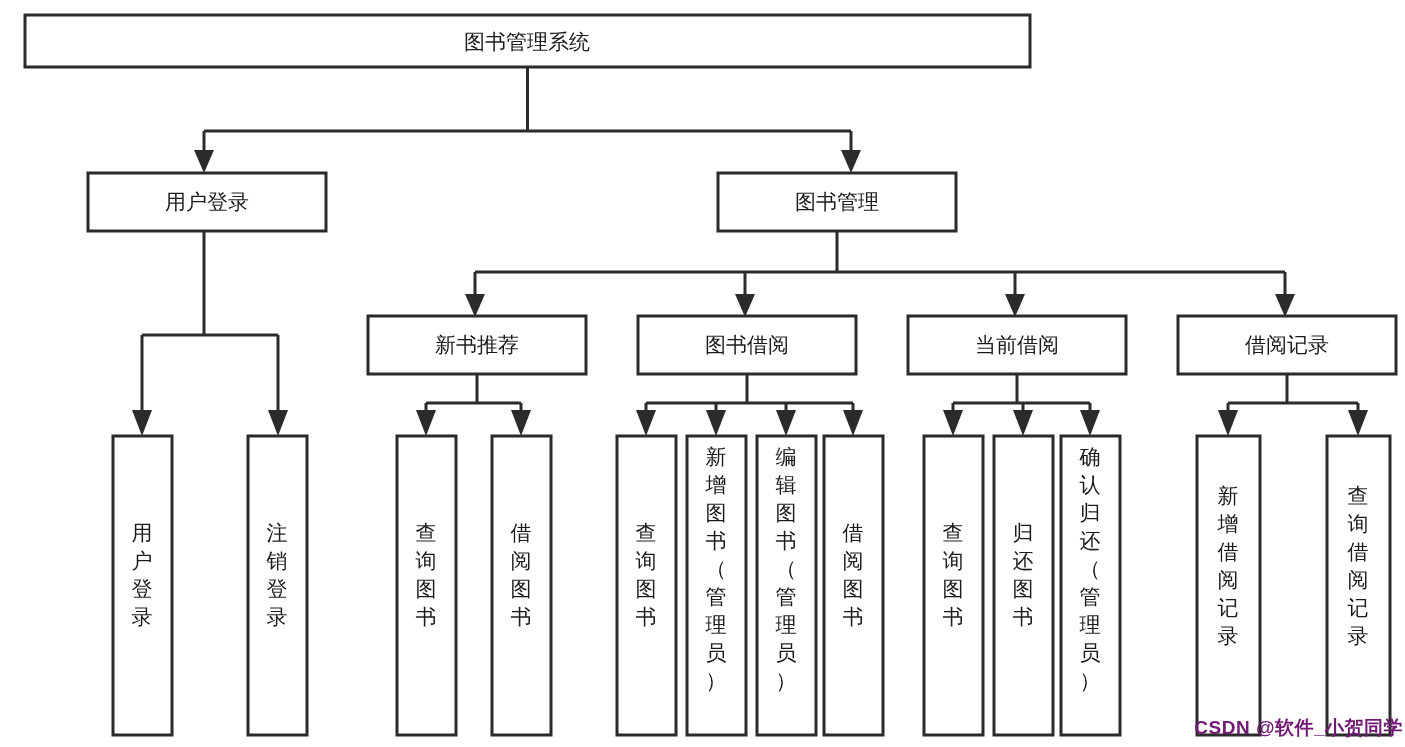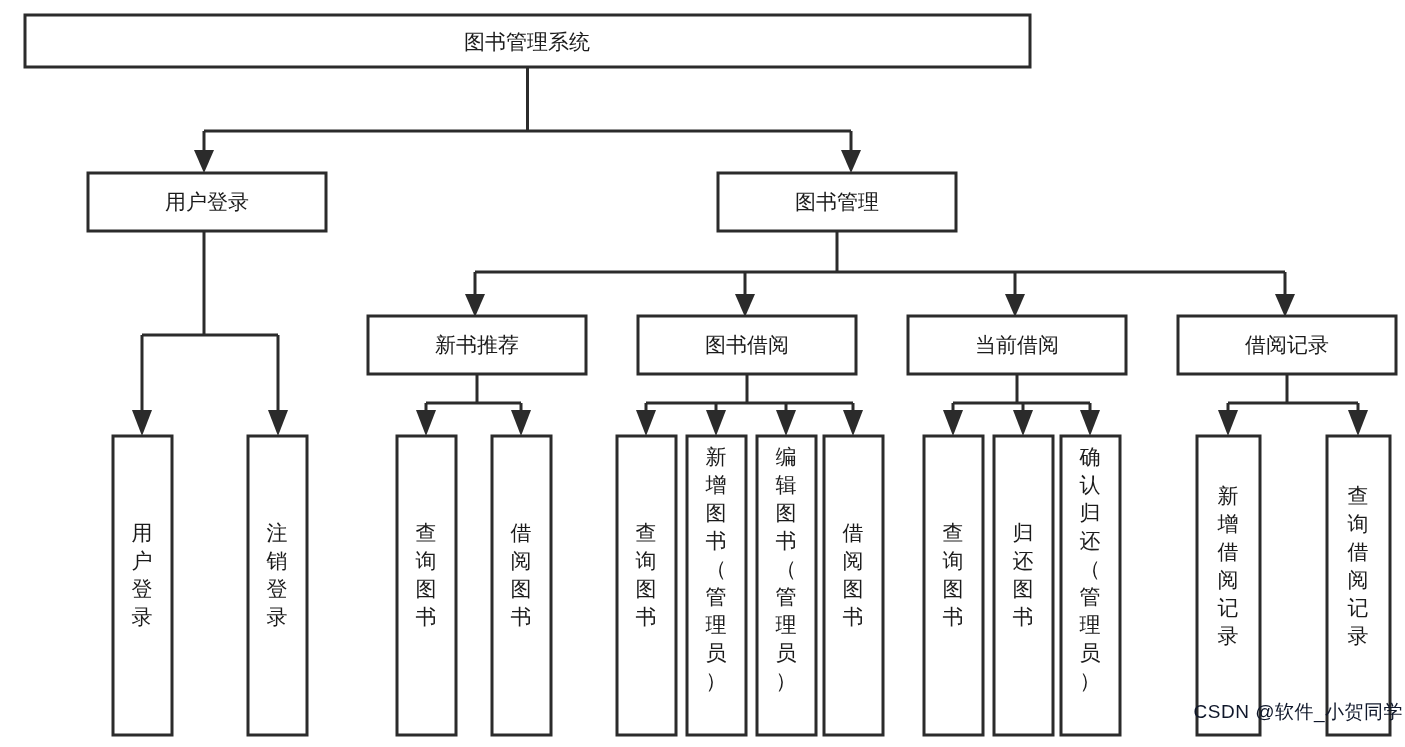--- a/index.html
+++ b/index.html
@@ -46,27 +46,28 @@
     fill: none;
     stroke-linecap: butt;
   }
   .arrow-head {
     fill: #2b2b2b;
     stroke: none;
   }
   .watermark {
     position: absolute;
     right: 10px;
-    bottom: 22px;
-    color: #0f172a;
+    bottom: 6px;
+    color: #701a75;
     font-size: 19px;
     font-family: "Liberation Sans", "DejaVu Sans", sans-serif;
     letter-spacing: 0.5px;
     white-space: nowrap;
     user-select: none;
+    font-weight: bold;
   }
 </style>
 </head>
 <body>
 
 <div id="diagram-root">
   <svg class="flow" width="1405" height="747" viewBox="0 0 1405 747" xmlns="http://www.w3.org/2000/svg">
 
     <defs>
       <g id="arrowdef"></g>

